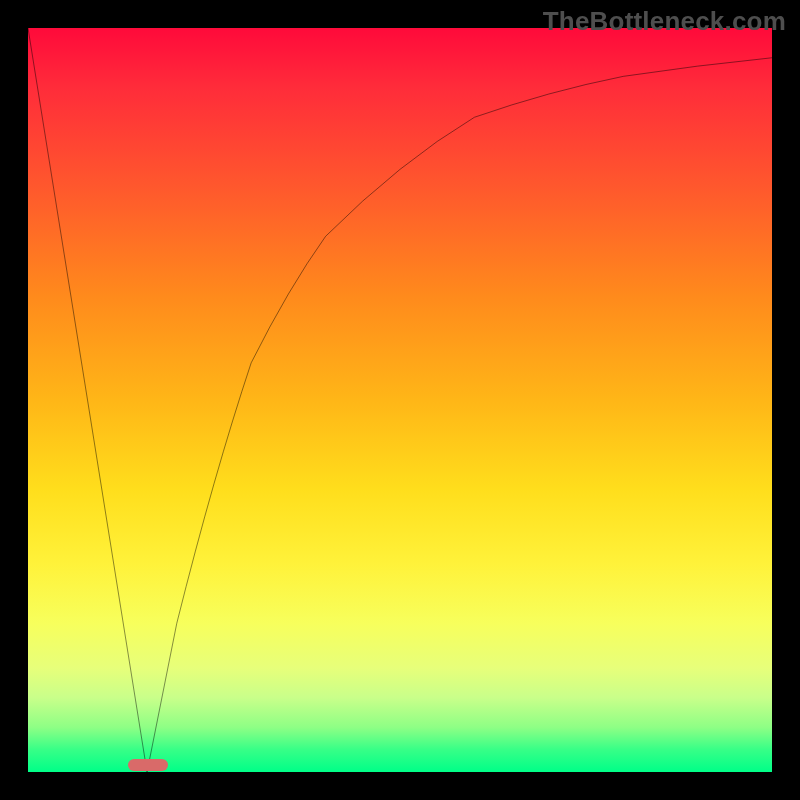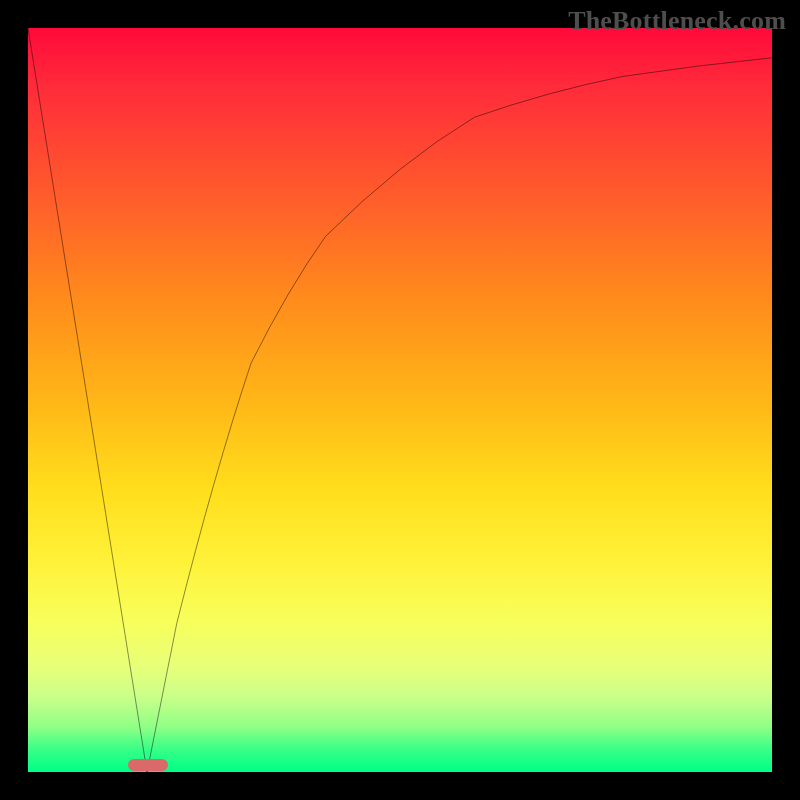--- a/index.html
+++ b/index.html
@@ -9,21 +9,20 @@
     height: 800px;
     background: #000;
     font-family: Arial, Helvetica, sans-serif;
     overflow: hidden;
   }
   .frame {
     position: relative;
     width: 800px;
     height: 800px;
     background: #000;
-    font-family: Liberation Serif, serif;
   }
   .watermark {
     position: absolute;
     top: 6px;
     right: 14px;
     color: #4e4e4e;
     font-size: 26px;
     font-weight: 600;
     letter-spacing: 0.2px;
     z-index: 10;

